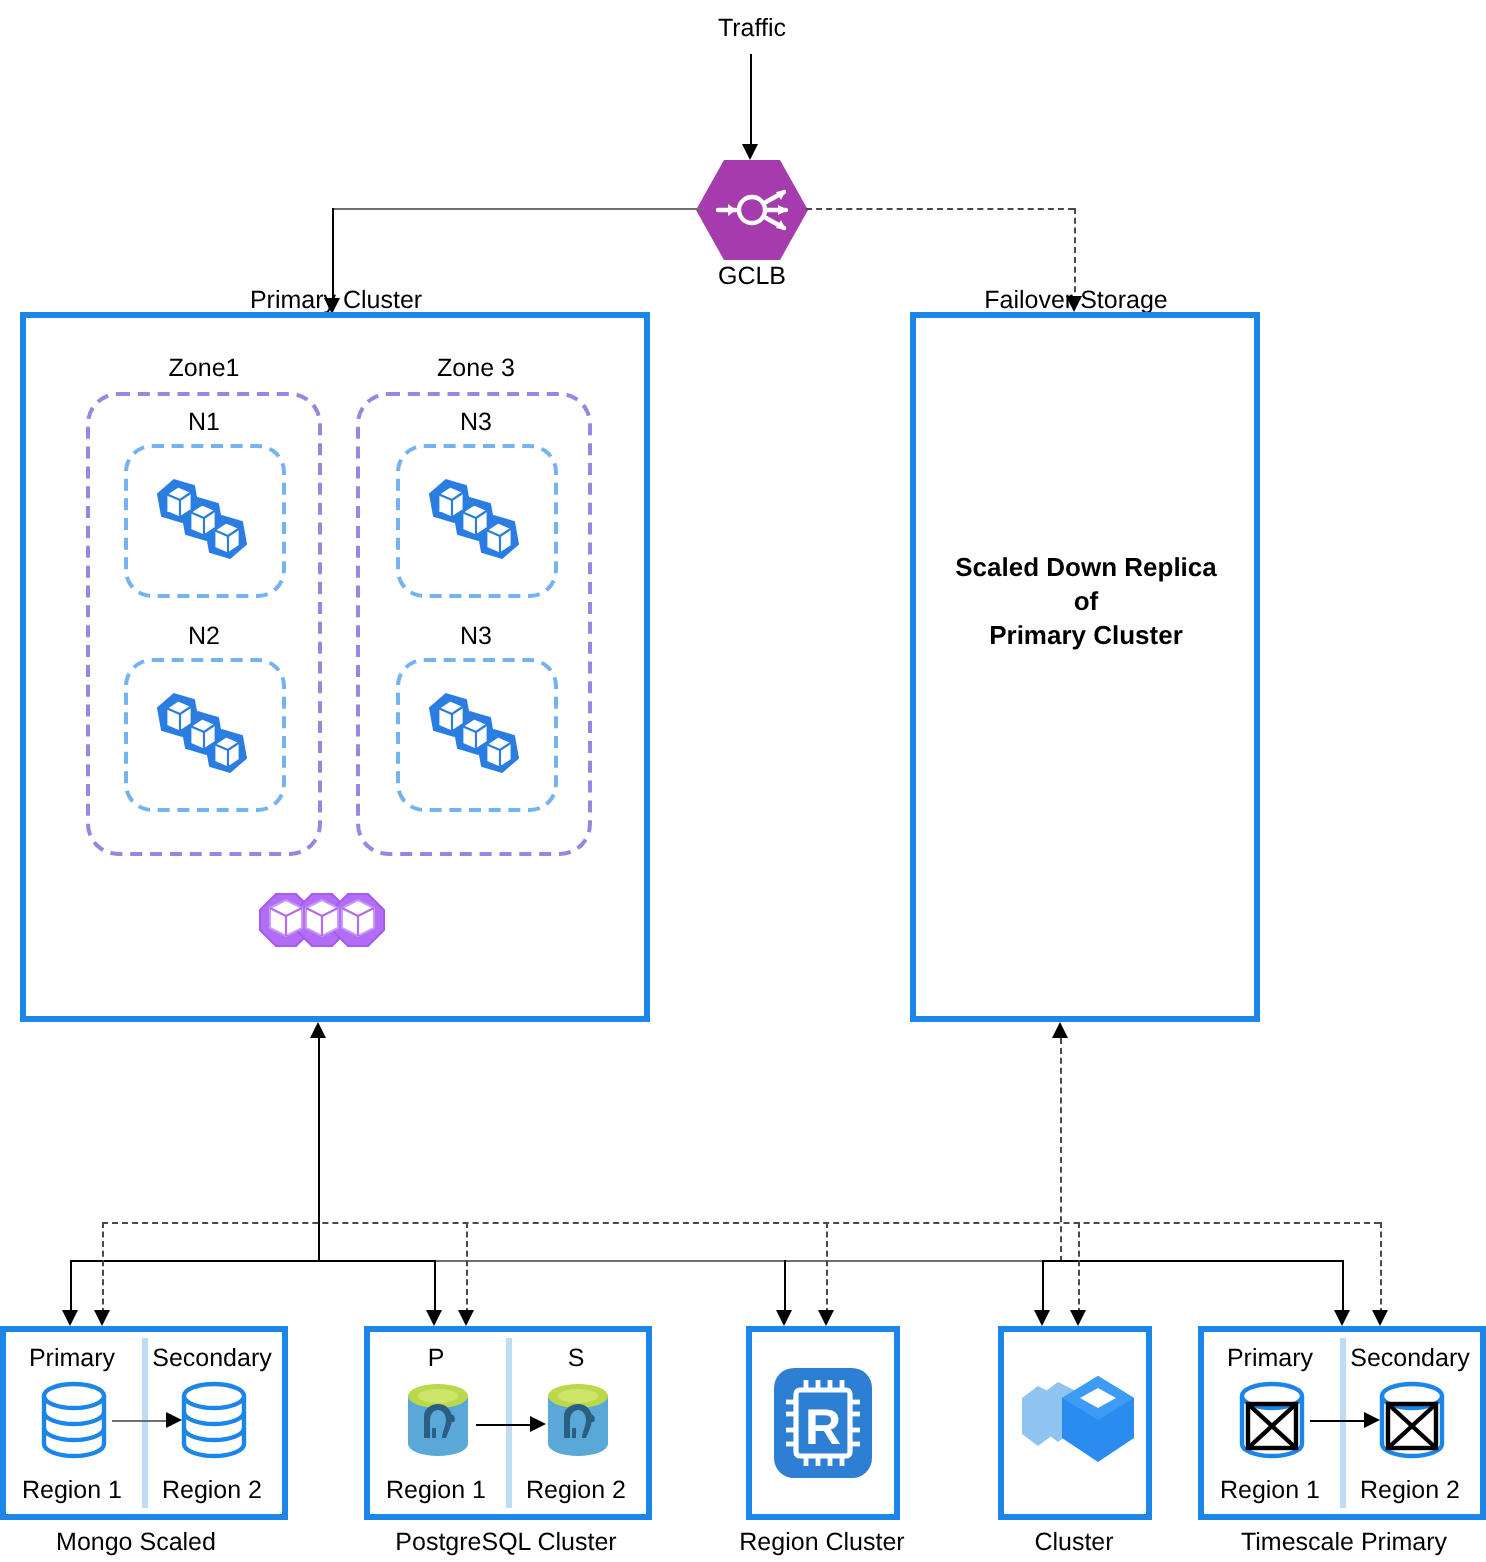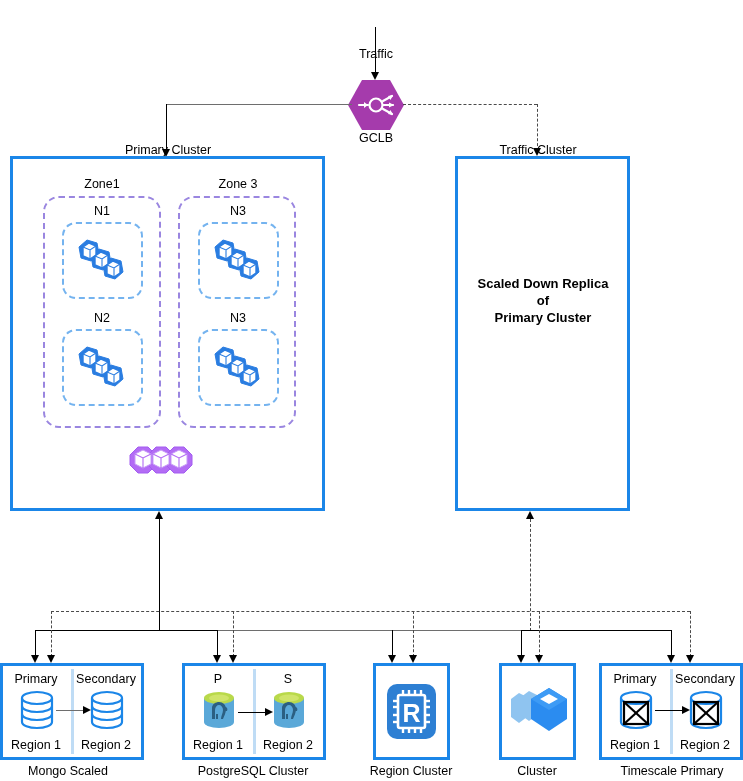--- a/index.html
+++ b/index.html
@@ -30,21 +30,21 @@
   .arw.down{border-left:4.5px solid transparent;border-right:4.5px solid transparent;border-top:8px solid #000;}
   .arw.up{border-left:4.5px solid transparent;border-right:4.5px solid transparent;border-bottom:8px solid #000;}
   .arw.right{border-top:4.5px solid transparent;border-bottom:4.5px solid transparent;border-left:8px solid #000;}
 
   svg{display:block;overflow:visible;}
   .icn{position:absolute;}
 </style>
 </head>
 <body>
 
-<div class="lbl c" style="left:376px;top:7px;margin-top:40px;">Traffic</div>
+<div class="lbl c" style="left:376px;top:7px;">Traffic</div>
 <div class="ln v" style="left:375px;top:27px;height:48px;"></div>
 <div class="arw down" style="left:371px;top:72px;"></div>
 
 <div class="icn" style="left:347px;top:79px;">
   <svg width="58" height="52" viewBox="0 0 58 52">
     <polygon points="15,1 43,1 57,26 43,51 15,51 1,26" fill="#a53bac"></polygon>
     <g stroke="#ffffff" stroke-width="2.2" fill="none" stroke-linecap="round">
       <circle cx="29" cy="26" r="6.5"></circle>
       <line x1="12" y1="26" x2="21" y2="26"></line>
       <polygon points="21,26 17,23 17,29" fill="#ffffff" stroke="none"></polygon>
@@ -175,21 +175,21 @@
       <polygon points="43,11 51,7 59,11 59,21 51,25 43,21"></polygon>
     </g>
     <g stroke="#b36cf5" stroke-width="1.1" fill="none">
       <path d="M7,11 L15,15 L23,11 M15,15 L15,25"></path>
       <path d="M25,11 L33,15 L41,11 M33,15 L33,25"></path>
       <path d="M43,11 L51,15 L59,11 M51,15 L51,25"></path>
     </g>
   </svg>
 </div>
 
-<div class="lbl c" style="left:538px;top:143px;">Traffic Cluster</div>
+<div class="lbl c" style="left:538px;top:143px;">Failover Storage</div>
 <div class="cluster-box" style="left:455px;top:156px;width:175px;height:355px;"></div>
 <div class="lbl c bold" style="left:543px;top:275px;">Scaled Down Replica</div>
 <div class="lbl c bold" style="left:543px;top:292px;">of</div>
 <div class="lbl c bold" style="left:543px;top:309px;">Primary Cluster</div>
 
 <div class="ln v" style="left:159px;top:519px;height:112px;"></div>
 <div class="arw up" style="left:155px;top:511px;"></div>
 
 <div class="dash-v" style="left:530px;top:519px;height:112px;"></div>
 <div class="arw up" style="left:526px;top:511px;"></div>

